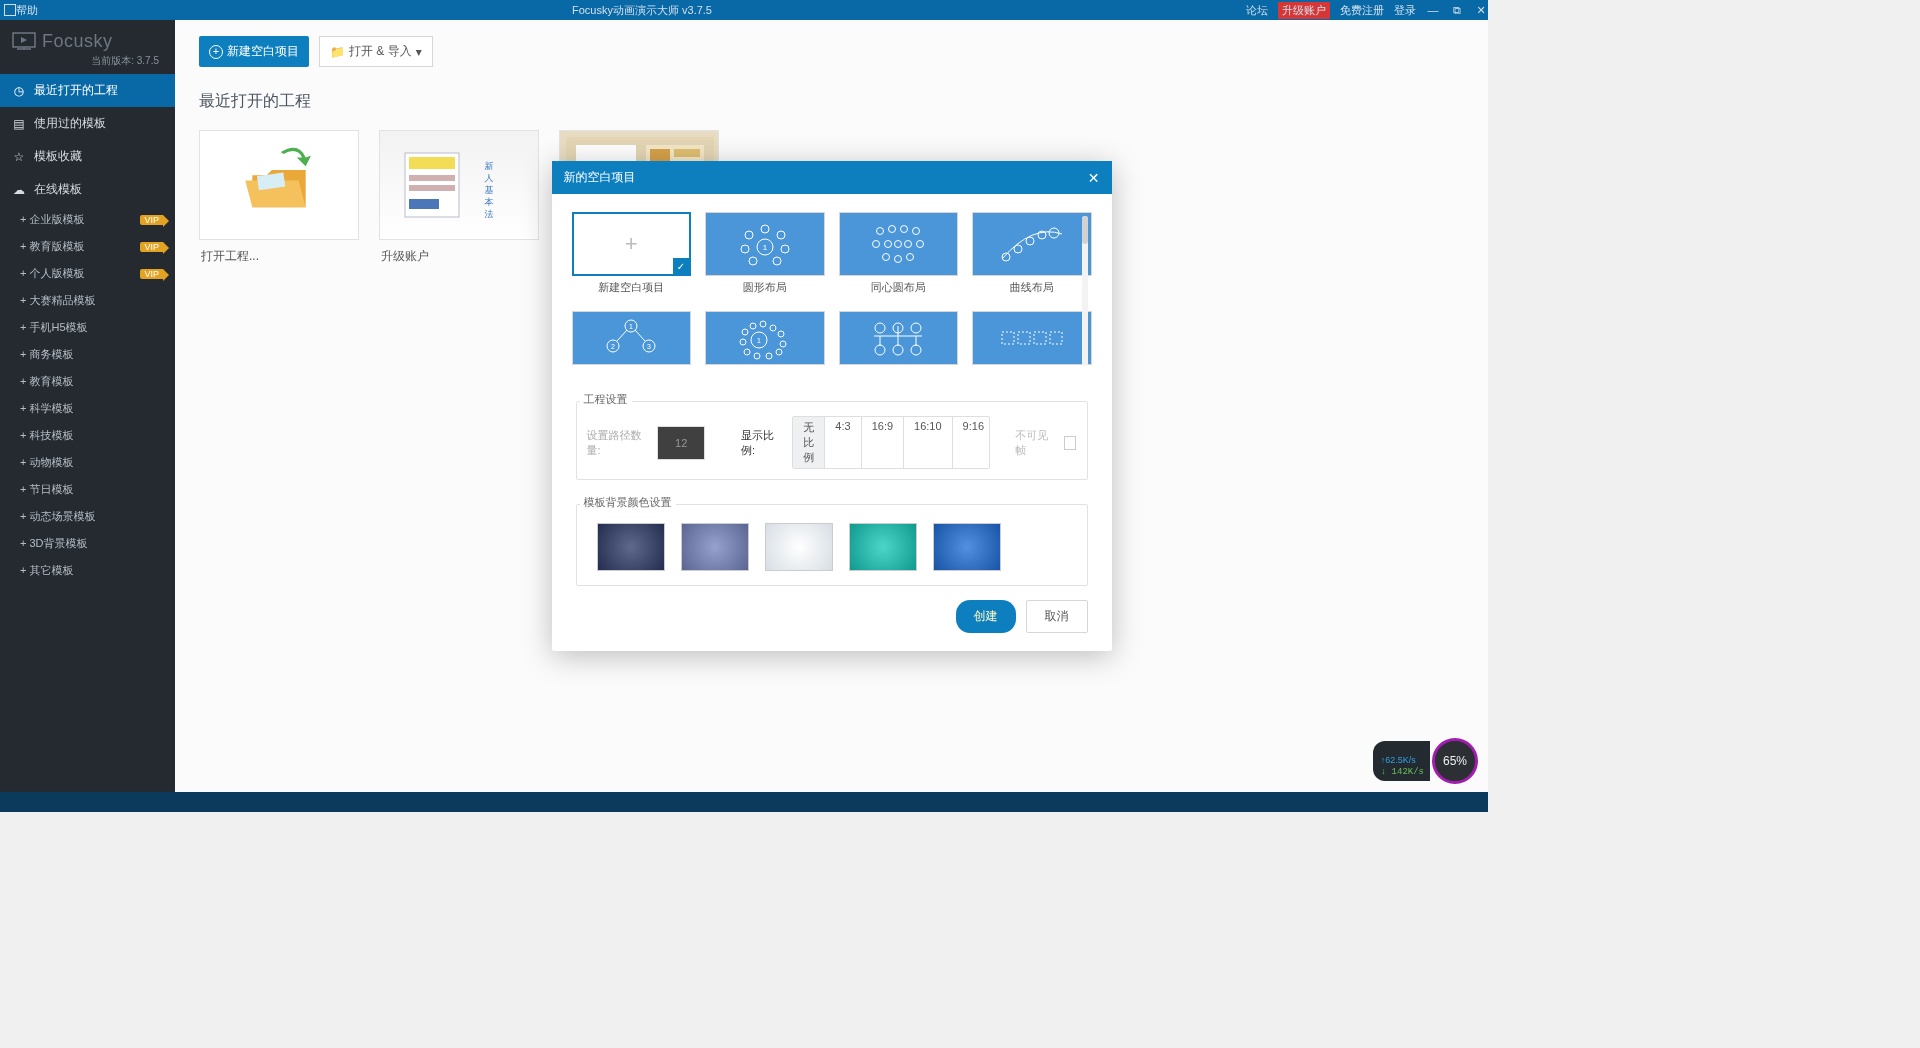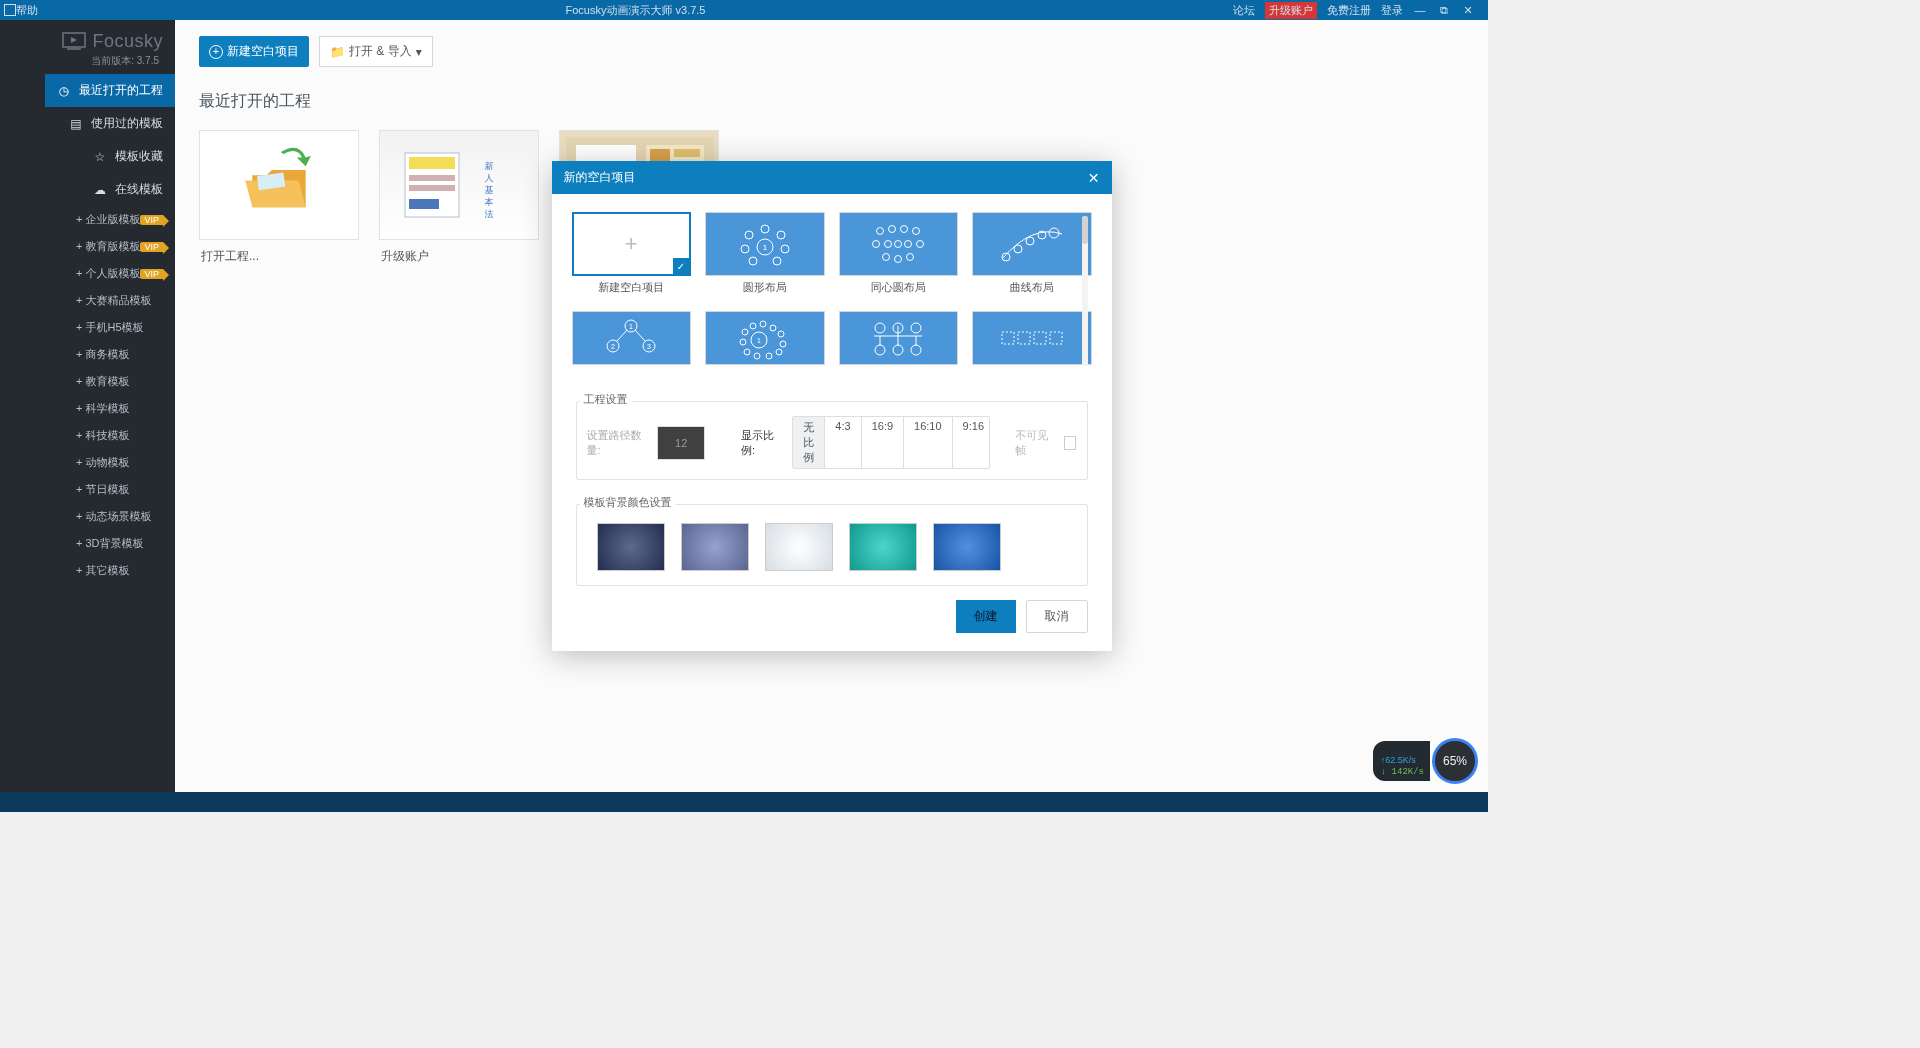--- a/index.html
+++ b/index.html
@@ -3,29 +3,29 @@
 <meta charset="utf-8">
 <style>
 * { margin: 0; padding: 0; box-sizing: border-box; font-family: "Microsoft YaHei", Arial, sans-serif; }
 body { width: 1488px; height: 812px; background: #f0f0f0; overflow: hidden; position: relative; }
 
 
 .titlebar { height: 20px; background: #0968a6; display: flex; align-items: center; color: #d0e0ec; font-size: 11px; }
 .titlebar .left { display: flex; align-items: center; padding-left: 4px; }
 .titlebar .logo-icon { width: 12px; height: 12px; border: 1px solid #d0e0ec; display: inline-block; }
 .titlebar .center { flex: 1; text-align: center; }
-.titlebar .right { display: flex; align-items: center; gap: 10px; padding-right: 13px; }
+.titlebar .right { display: flex; align-items: center; gap: 10px; padding-right: 0; }
 .titlebar .upgrade { background: #d73636; padding: 1px 4px; }
 .titlebar .winbtn { width: 14px; height: 14px; display: inline-flex; align-items: center; justify-content: center; cursor: pointer; }
 
 
 .main { display: flex; height: 772px; }
 
 
-.sidebar { width: 175px; background: #252a30; color: #d7dce0; display: flex; flex-direction: column; align-items: flex-end; }
+.sidebar { width: 175px; background: #252a30; color: #d7dce0; display: flex; flex-direction: column; }
 .brand { padding: 10px 12px 6px; }
 .brand-row { display: flex; align-items: center; gap: 6px; }
 .brand-text { color: #6e767f; font-size: 18px; font-weight: 400; letter-spacing: .5px; }
 .brand-icon { width: 24px; height: 22px; display: inline-block; }
 .brand-ver { color: #8a929a; font-size: 10px; text-align: right; padding-top: 2px; padding-right: 4px;}
 .side-main-item { display: flex; align-items: center; gap: 8px; padding: 8px 12px; font-size: 12px; cursor: pointer; }
 .side-main-item.active { background: #0968a6; color: #fff; }
 .side-main-item .ic { width: 14px; height: 14px; display: inline-flex; align-items: center; justify-content: center; }
 .side-sub { padding: 6px 12px 6px 20px; font-size: 11px; color: #b6bec6; display: flex; align-items: center; justify-content: space-between; cursor: pointer; }
 .side-sub .vip { background: #e3a322; color: #fff; font-size: 9px; padding: 0 4px; border-radius: 2px 0 0 2px; position: relative; }
@@ -70,32 +70,32 @@
 .ratio-btns { display: flex; border: 1px solid #dedede; border-radius: 2px; overflow: hidden; }
 .ratio-btns span { padding: 3px 10px; font-size: 11px; border-right: 1px solid #dedede; cursor: pointer; color:#555;}
 .ratio-btns span:last-child { border-right: none; }
 .ratio-btns span.active { background: #eef0f2; }
 .cb { width: 14px; height: 14px; border: 1px solid #ccc; display:inline-block;}
 
 .swatches { display: flex; gap: 16px; padding: 4px 10px; }
 .swatch { width: 68px; height: 48px; border: 1px solid #ccc; cursor: pointer; }
 
 .modal-foot { padding: 14px 24px 18px; display: flex; justify-content: flex-end; gap: 10px; }
-.btn-create { background: #0d7fbf; color: #0f172a; border: none; padding: 7px 18px; font-size: 12px; cursor: pointer; border-radius: 0; }
+.btn-create { background: #0d7fbf; color: #fef9c3; border: none; padding: 7px 18px; font-size: 12px; cursor: pointer; border-radius: 14px; }
 .btn-cancel { background: #fff; border: 1px solid #d6d6d6; padding: 7px 18px; font-size: 12px; cursor: pointer; color:#555; border-radius:2px;}
 
 
 .taskbar { height: 20px; background: #0b3a5c; position: absolute; bottom: 0; left: 0; right: 0; }
 
 
 .netwidget { position: absolute; right: 10px; bottom: 28px; display: flex; align-items: center; gap: 2px; }
 .netpill { background: #232a30; color: #ccc; font-size: 9px; padding: 14px 6px 2px 8px; border-radius: 12px 0 0 12px; line-height: 1.3; }
 .netpill .up { color: #2fa0e0; }
 .netpill .dn { color: #6bbf5a; font-family: Liberation Mono, monospace; }
-.netcircle { width: 46px; height: 46px; border-radius: 50%; background: #2c2f34; border: 3px solid #3b82f6; display: flex; align-items: center; justify-content: center; color: #eee; font-size: 12px; }
+.netcircle { width: 46px; height: 46px; border-radius: 50%; background: #2c2f34; border: 3px solid #a21caf; display: flex; align-items: center; justify-content: center; color: #eee; font-size: 12px; }
 
 
 .folder-svg { width: 90px; height: 80px; }
 </style>
 </head>
 <body>
 
 <div class="titlebar">
   <div class="left">
     <span class="logo-icon"></span>

